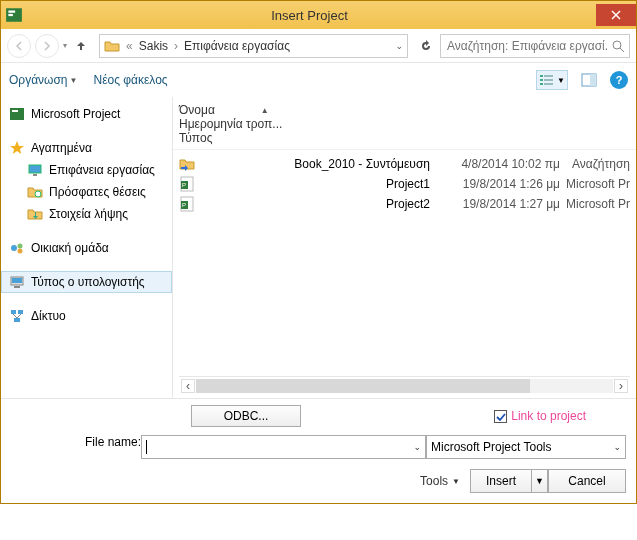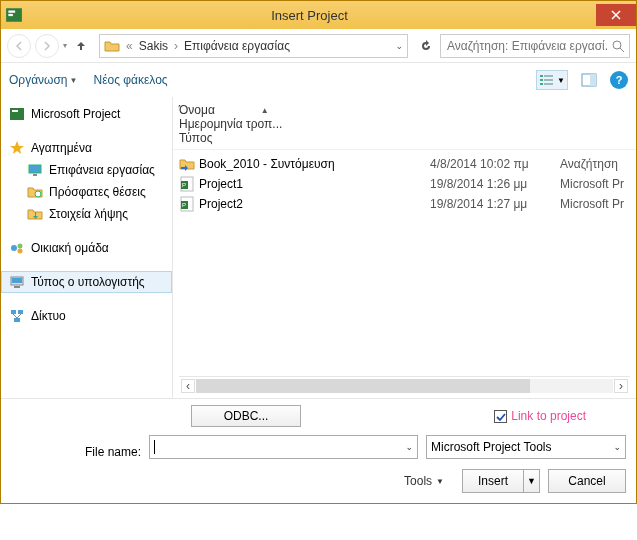--- a/index.html
+++ b/index.html
@@ -37,41 +37,41 @@
   .side-item.head { font-size:12px; }
   .side-item.sub { padding-left: 26px; }
   .side-item.selected { background:#e7f2fa; border:1px solid #b6d6ea; padding:2px 7px;}
   .main { flex:1; display:flex; flex-direction:column; min-width:0;}
   .cols { display:flex; padding: 6px 6px 4px 6px; color:#333; border-bottom:1px solid #f0f0f0;flex-direction:column;}
   .col-name { flex:1; display:flex; align-items:center; gap:6px; }
   .col-date { width:130px; }
   .col-type { width:70px; }
   .sort-caret { font-size:8px; color:#555; margin-left:40px;}
   .filelist { flex:1; padding: 4px 6px; overflow:hidden;}
-  .file-row { display:flex; align-items:center; height:20px; }
+  .file-row { display:flex; align-items:center; height:20px;text-align:right; }
   .file-row .fic { width:16px; height:16px; margin-right:4px; flex-shrink:0;}
   .file-row .fname { flex:1; white-space:nowrap; overflow:hidden;}
   .file-row .fdate { width:130px; color:#555; white-space:nowrap;}
   .file-row .ftype { width:70px; color:#555; white-space:nowrap; overflow:hidden;}
   .hscroll { height:18px; border-top:1px solid #e6e6e6; display:flex; align-items:center; padding:0 2px; margin: 0 6px 4px 6px;}
   .hscroll .arrow { width:14px; height:14px; display:flex;align-items:center;justify-content:center; color:#555; border:1px solid #ddd;}
   .hscroll .track { flex:1; height:14px; background:#f2f2f2; margin:0 1px; position:relative;}
   .hscroll .thumb { position:absolute; left:0; top:0; height:100%; width:80%; background:#d8d8d8;}
   .footer { border-top:1px solid #e6e6e6; padding: 6px 10px 10px 10px; }
   .footer-row { display:flex; align-items:center; margin-bottom:8px; gap:8px;}
   .odbc-btn { width:110px; height:22px; border:1px solid #aaa; background:linear-gradient(#fdfdfd,#eee); text-align:center; line-height:20px;}
   .linkchk { margin-left:auto; display:flex; align-items:flex-end; gap:4px; color:#ec4899; margin-right:40px;}
   .ck { width:13px; height:13px; border:1px solid #555; display:flex;align-items:center;justify-content:center; background:#fff;}
-  .filename-row { display:flex; align-items:flex-end; gap:8px; padding-left:70px;}
+  .filename-row { display:flex; align-items:flex-start; padding-left:70px;}
   .filename-row label { width:60px; text-align:right; }
   .combo { height:24px; border:1px solid #aaa; background:#fff; display:flex; align-items:center; padding:0 4px; }
   .combo.fn { flex:1; }
   .combo.filter { width:200px; }
   .combo .caret { margin-left:auto; font-size:9px; color:#333;}
-  .buttons-row { display:flex; justify-content:flex-end; align-items:center; gap:8px; margin-top:10px;}
+  .buttons-row { display:flex; justify-content:flex-end; align-items:center; gap:0; margin-top:10px;}
   .btn { height:24px; min-width:78px; border:1px solid #aaa; background:linear-gradient(#fdfdfd,#eee); display:flex; align-items:center; justify-content:center;}
   .btn.split { position:relative; }
   .btn.split .splitcaret { border-left:1px solid #aaa; width:16px; height:100%; display:flex;align-items:center;justify-content:center; font-size:9px;}
   .tools { display:flex; align-items:center; gap:4px; margin-right:10px; color:#333;}
   .tools .drop { font-size:8px;}
   input.fn-input { border:0; outline:0; flex:1; font-size:12px; }
   .cursor { border-left:1px solid #000; height:14px; }
 </style>
 </head>
 <body>

